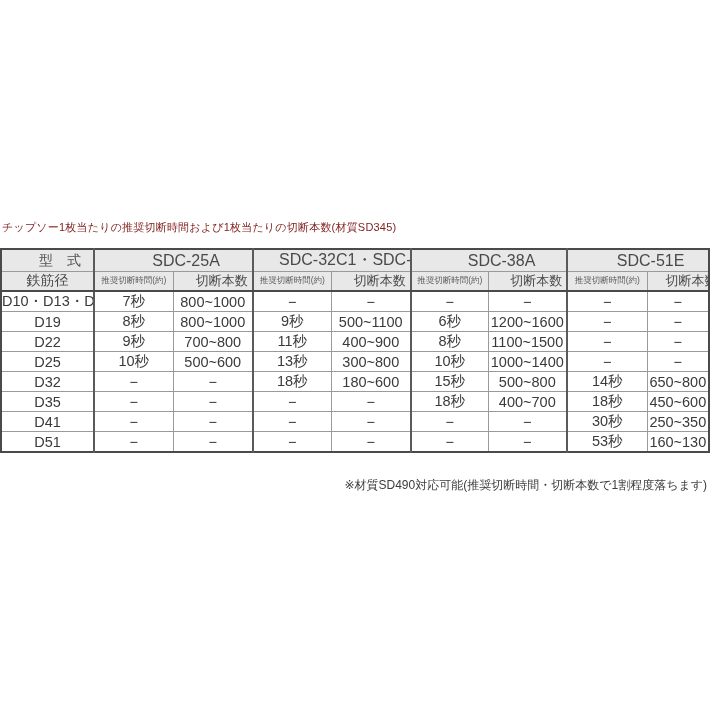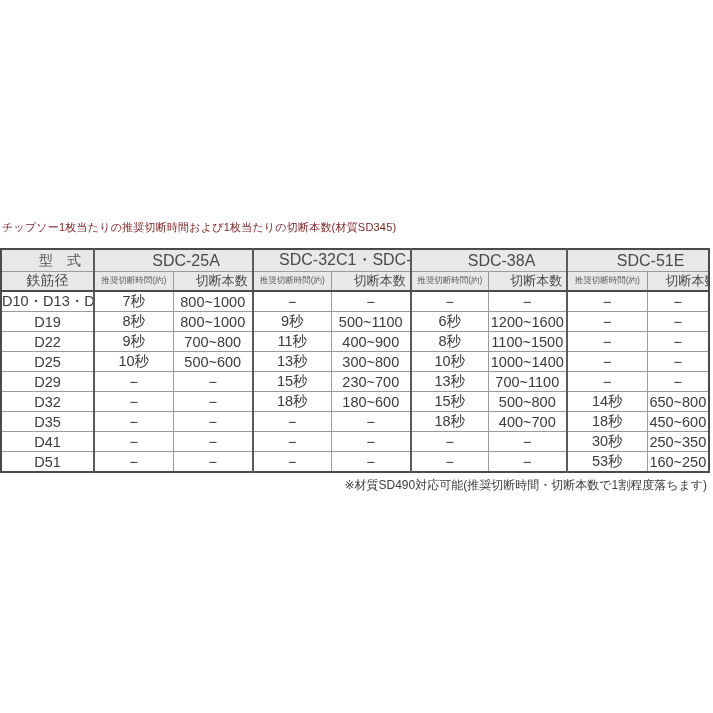--- a/index.html
+++ b/index.html
@@ -155,31 +155,20 @@
           <td class="group-start">10秒</td>
           <td>500~600</td>
           <td class="group-start">13秒</td>
           <td>300~800</td>
           <td class="group-start">10秒</td>
           <td>1000~1400</td>
           <td class="group-start">−</td>
           <td>−</td>
         </tr>
         <tr>
-          <td class="dia">D29</td>
-          <td class="group-start">−</td>
-          <td>−</td>
-          <td class="group-start">15秒</td>
-          <td>230~700</td>
-          <td class="group-start">13秒</td>
-          <td>700~1100</td>
-          <td class="group-start">−</td>
-          <td>−</td>
-        </tr>
-        <tr>
           <td class="dia">D32</td>
           <td class="group-start">−</td>
           <td>−</td>
           <td class="group-start">18秒</td>
           <td>180~600</td>
           <td class="group-start">15秒</td>
           <td>500~800</td>
           <td class="group-start">14秒</td>
           <td>650~800</td>
         </tr>
@@ -207,20 +196,20 @@
         </tr>
         <tr>
           <td class="dia">D51</td>
           <td class="group-start">−</td>
           <td>−</td>
           <td class="group-start">−</td>
           <td>−</td>
           <td class="group-start">−</td>
           <td>−</td>
           <td class="group-start">53秒</td>
-          <td>160~250</td>
+          <td>160~130</td>
         </tr>
       </tbody>
   </table>
 
   <div class="footnote">※材質SD490対応可能(推奨切断時間・切断本数で1割程度落ちます)</div>
 
 </div>
 
 </body></html>

